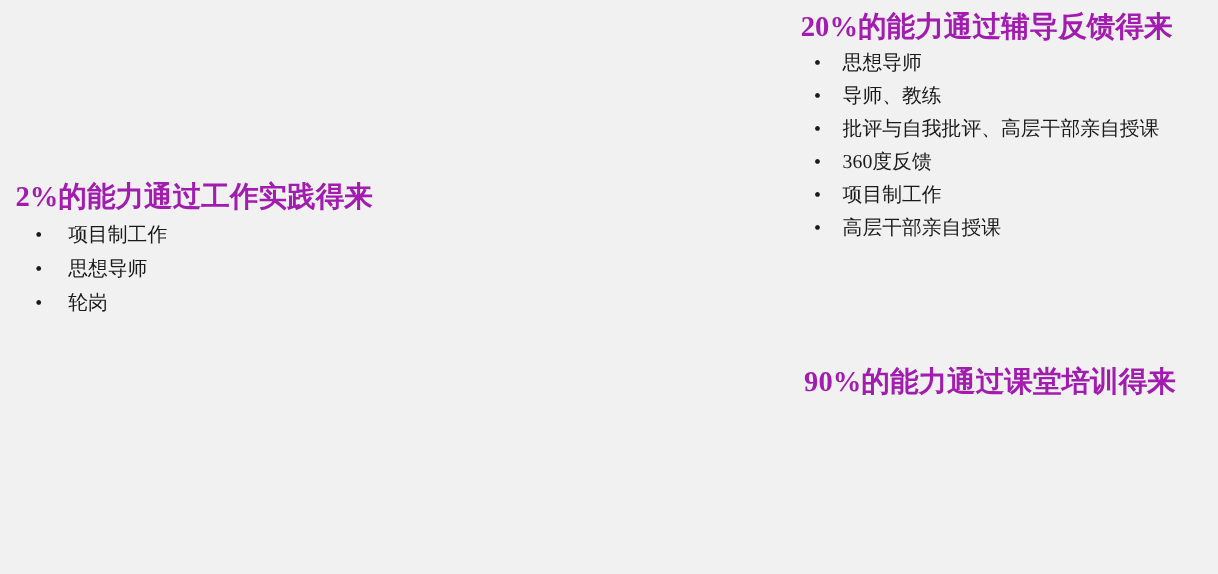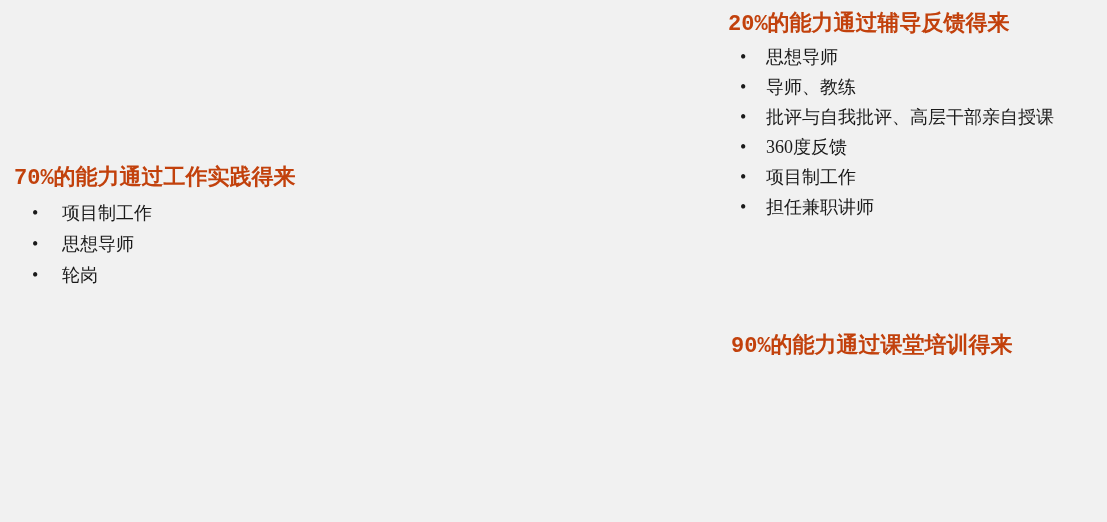--- a/index.html
+++ b/index.html
@@ -20,25 +20,25 @@
     width: 1107px;
     height: 522px;
     background: #f1f1f1;
   }
 
   
   .block { position: absolute; }
 
   .block-heading {
     font-weight: bold;
-    font-size: 22px;
+    font-size: 26px;
     line-height: 26px;
-    color: #c2410c;
+    color: #a21caf;
     white-space: nowrap;
-    font-family: Liberation Mono, monospace;
+    font-family: Liberation Serif, serif;
   }
 
   .bullet-list {
     list-style: none;
     margin: 0;
     padding: 0;
   }
   .bullet-item {
     position: relative;
     color: #1a1a1a;
@@ -95,21 +95,21 @@
     font-weight: bold;
     font-size: 25px;
   }
 </style>
 </head>
 <body>
 
 <div class="slide">
 
   <div class="block" id="left-block">
-    <div class="block-heading">70%的能力通过工作实践得来</div>
+    <div class="block-heading">2%的能力通过工作实践得来</div>
     <ul class="bullet-list">
       <li class="bullet-item">
         <span class="dot">•</span>
         <span>项目制工作</span>
       </li>
       <li class="bullet-item">
         <span class="dot">•</span>
         <span>思想导师</span>
       </li>
       <li class="bullet-item">
@@ -137,21 +137,21 @@
       <li class="bullet-item">
         <span class="dot">•</span>
         <span>360度反馈</span>
       </li>
       <li class="bullet-item">
         <span class="dot">•</span>
         <span>项目制工作</span>
       </li>
       <li class="bullet-item">
         <span class="dot">•</span>
-        <span>担任兼职讲师</span>
+        <span>高层干部亲自授课</span>
       </li>
     </ul>
   </div>
 
   <div class="block" id="bottomright-block">
     <div class="block-heading">90%的能力通过课堂培训得来</div>
   </div>
 
 
 </div>

